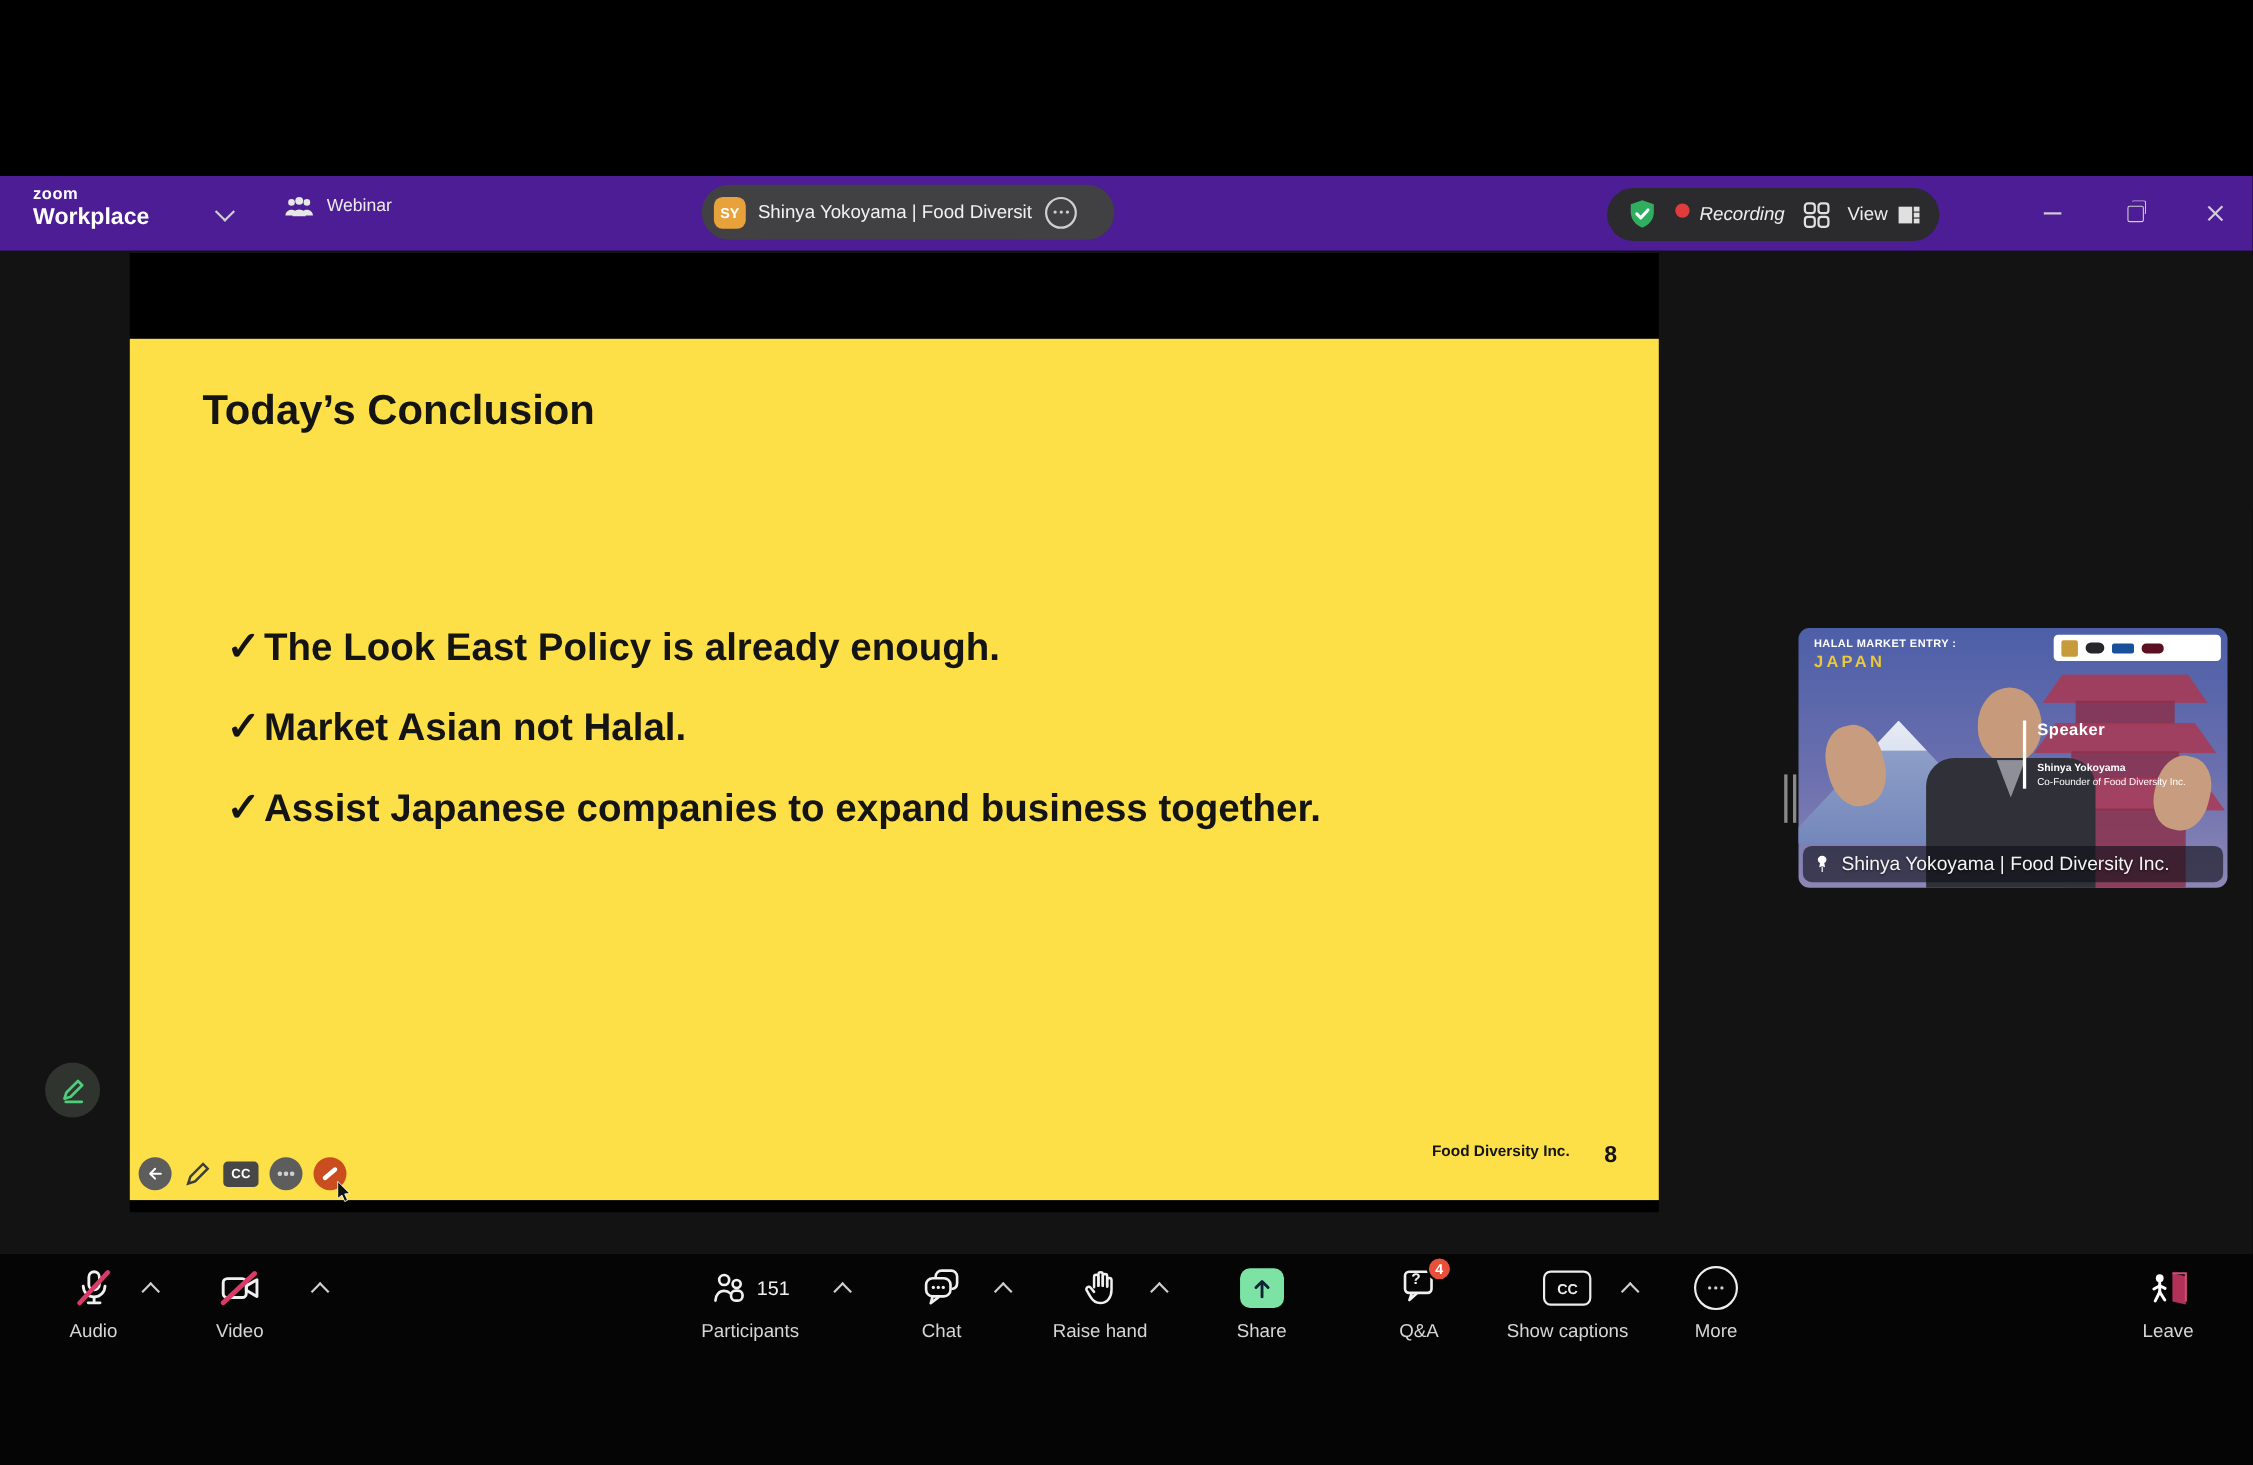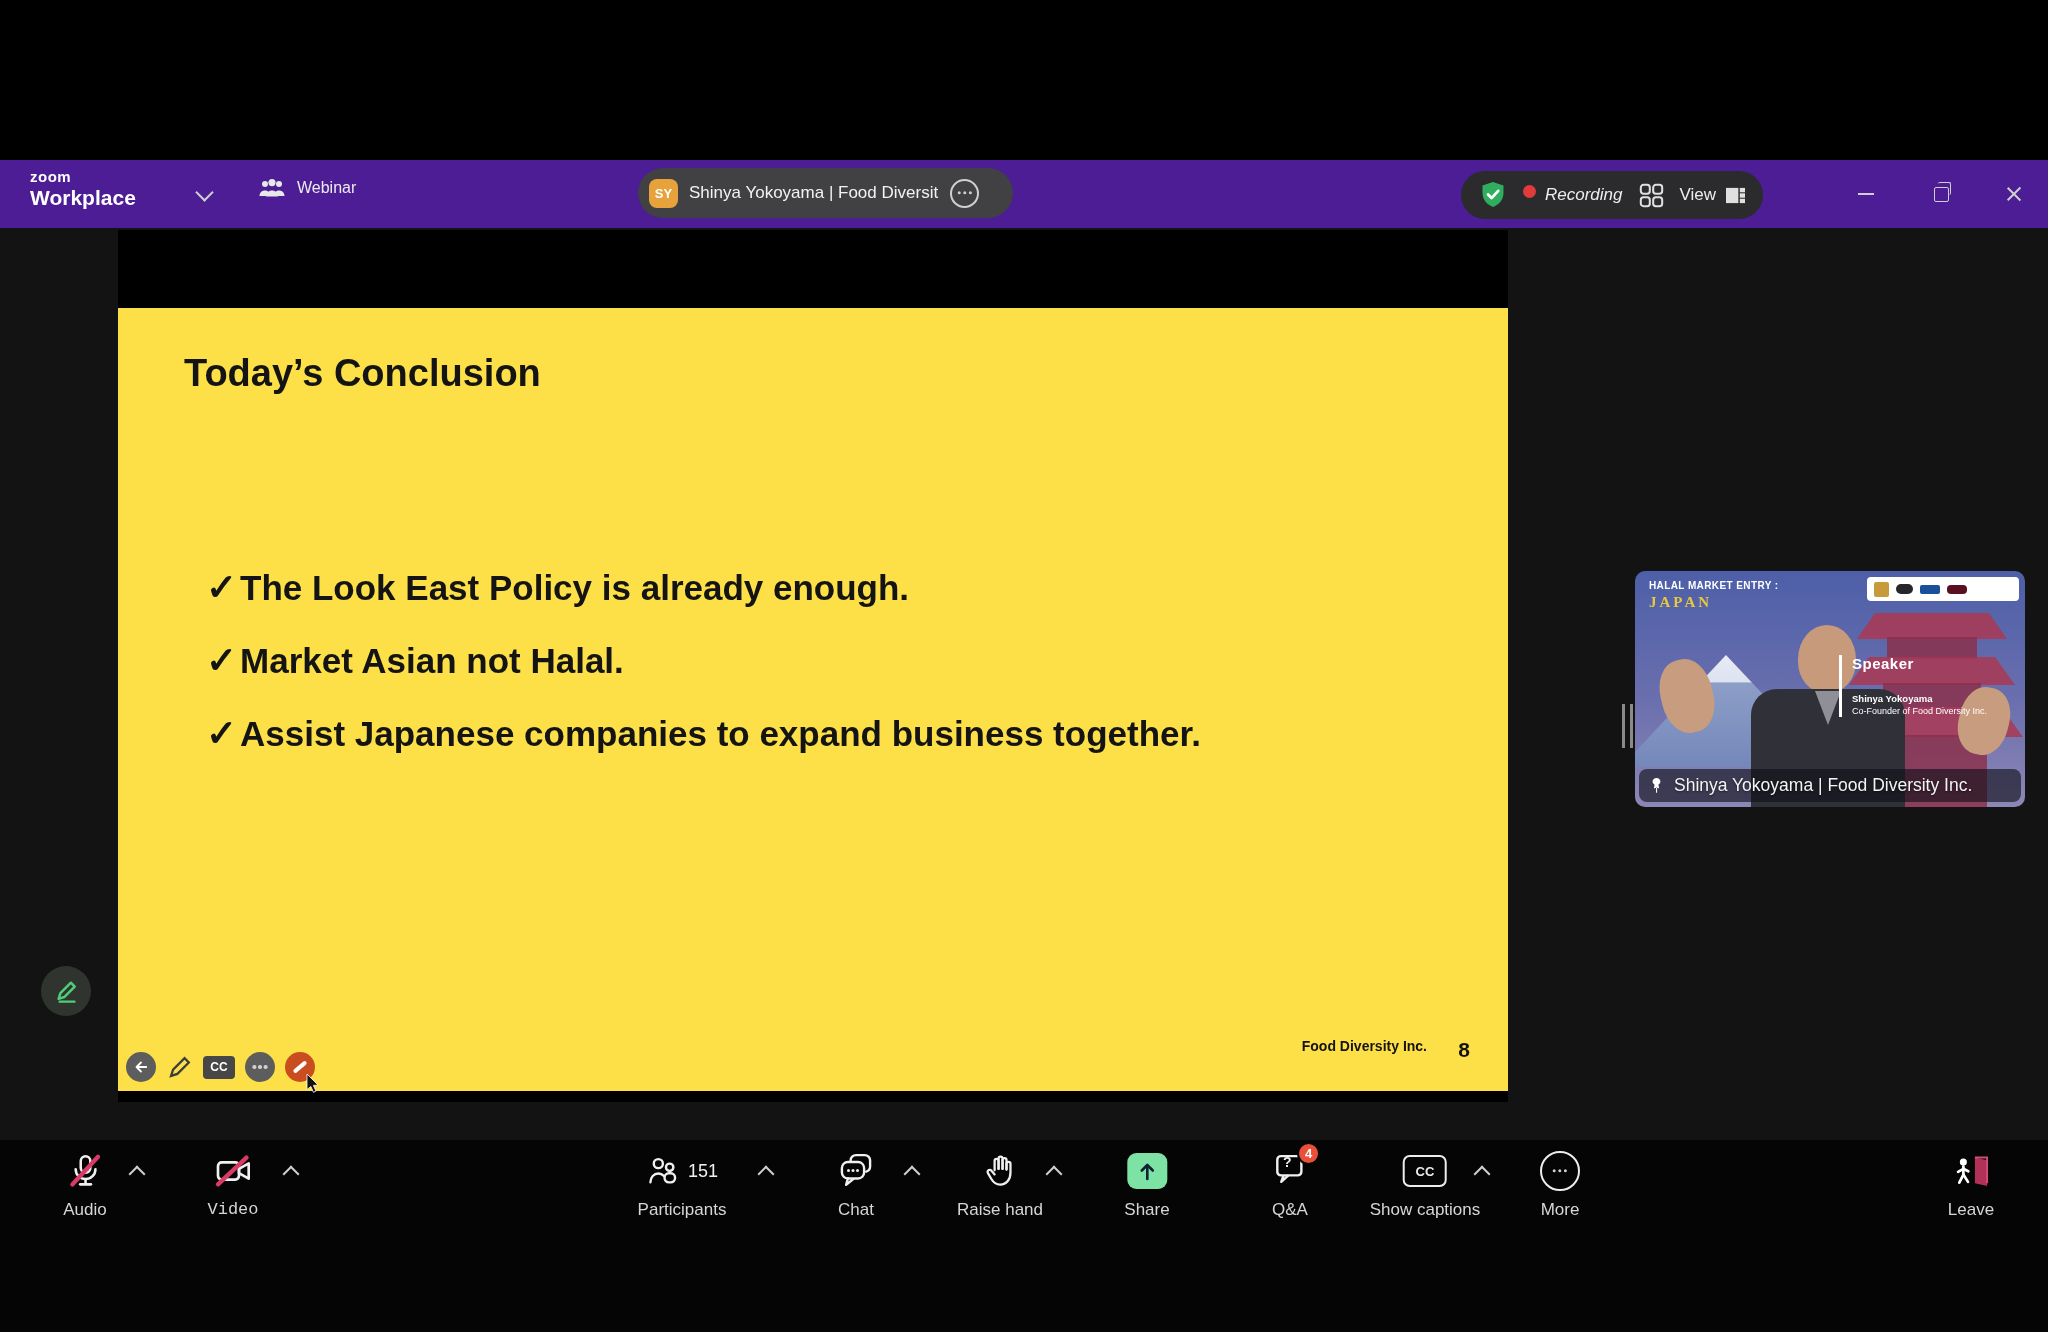--- a/index.html
+++ b/index.html
@@ -70,21 +70,21 @@
   .pagoda-roof{position:absolute;background:rgba(170,56,84,.85);clip-path:polygon(0 100%,12% 0,88% 0,100% 100%);}
   .pagoda-body{position:absolute;background:rgba(140,45,70,.8);}
   .head{position:absolute;left:163px;top:54px;width:58px;height:68px;border-radius:50% 50% 46% 46%;background:#c69a7b;}
   .body{position:absolute;left:116px;top:118px;width:154px;height:120px;border-radius:26px 26px 0 0;background:#2f3038;}
   .shirt{position:absolute;left:180px;top:120px;width:26px;height:34px;background:#8f8f97;
      clip-path:polygon(0 0,100% 0,50% 100%);}
   .hand-l{position:absolute;left:26px;top:88px;width:52px;height:74px;border-radius:45%;background:#c89c7e;transform:rotate(-14deg);}
   .hand-r{position:absolute;right:16px;top:116px;width:50px;height:68px;border-radius:45%;background:#c89c7e;transform:rotate(14deg);}
   .banner{position:absolute;left:14px;top:9px;color:#fff;line-height:1.25;}
   .banner .l1{font-size:10px;font-weight:bold;letter-spacing:.4px;}
-  .banner .l2{font-size:15px;font-weight:bold;letter-spacing:3px;color:#e9c83d;font-family:Liberation Serif, serif;}
+  .banner .l2{font-size:15px;font-weight:bold;letter-spacing:3px;color:#e9c83d;}
   .logobox{position:absolute;right:6px;top:6px;width:152px;height:24px;background:#fff;border-radius:4px;
      display:flex;align-items:center;gap:7px;padding:0 7px;box-sizing:border-box;}
   .lg1{width:15px;height:15px;background:#c79a3a;border-radius:2px;}
   .lg2{width:17px;height:10px;background:#26262b;border-radius:5px;}
   .lg3{width:20px;height:9px;background:#1a4f9c;border-radius:2px;}
   .lg4{width:20px;height:9px;background:#5a1020;border-radius:4px;}
   .speaker-block{position:absolute;left:204px;top:84px;border-left:3px solid #fff;padding-left:10px;color:#fff;}
   .speaker-block .sh{font-size:15px;font-weight:bold;letter-spacing:.5px;}
   .speaker-block .sn{font-size:9.5px;font-weight:bold;margin-top:21px;}
   .speaker-block .sr{font-size:9px;margin-top:2px;width:150px;line-height:1.25;}
@@ -287,21 +287,21 @@
         <line x1="12.2" y1="18" x2="12.2" y2="21"></line>
           <line x1="8.6" y1="21.4" x2="15.8" y2="21.4"></line>
       </g>
       <line x1="3.4" y1="21.5" x2="20.5" y2="3" stroke="#d93a68" stroke-width="2.8" stroke-linecap="round"></line>
     </svg>
   </div>
   <div class="lbl">Audio</div>
 </div>
 <div class="chev-up" style="left:137px;"></div>
 
-<div class="tbi" style="left:233px;font-family:Liberation Mono, monospace;">
+<div class="tbi" style="left:218px;">
   <div class="icn">
     <svg width="40" height="36" viewBox="0 0 25 23">
       <g fill="none" stroke="#f0f0f0" stroke-width="1.7" stroke-linejoin="round">
         <rect x="2.6" y="6" width="13.4" height="11" rx="2.4"></rect>
         <path d="M16 10.2l6.2-3.6v9.8L16 12.8z"></path>
       </g>
       <line x1="2.6" y1="20" x2="20.8" y2="3" stroke="#d93a68" stroke-width="2.8" stroke-linecap="round"></line>
     </svg>
   </div>
   <div class="lbl">Video</div>

